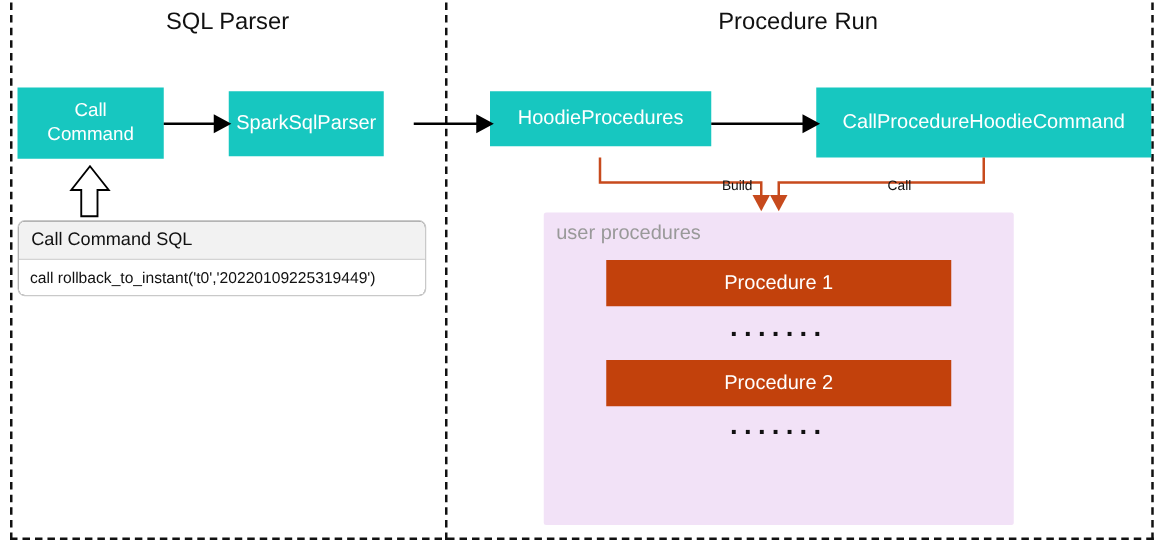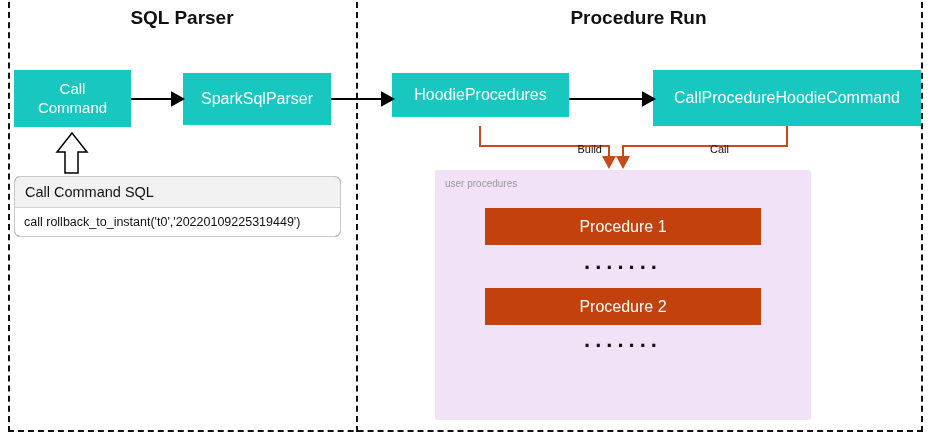--- a/index.html
+++ b/index.html
@@ -7,21 +7,21 @@
     position:relative;
     width:932px;height:443px;
     background:#ffffff;
     font-family:"Liberation Sans", sans-serif;
     overflow:hidden;
   }
   .vline{position:absolute;top:2px;height:430px;width:0;border-left:2px dashed #111;}
   .hline{position:absolute;left:8px;top:430px;width:915px;height:0;border-top:2px dashed #111;}
   .section-title{
     position:absolute;height:24px;
-    font-size:19px;font-weight:700;color:#111;
+    font-size:19px;font-weight:400;color:#111;
     text-align:center;line-height:24px;
   }
   .node{
     position:absolute;background:#17C7C0;color:#ffffff;
     display:flex;align-items:center;justify-content:center;
     text-align:center;font-size:16px;line-height:1.25;
   }
   .node.multiline{white-space:pre-line;font-size:15px;}
   .arrows{position:absolute;left:0;top:0;width:932px;height:443px;pointer-events:none;}
   .edge-label{
@@ -39,21 +39,21 @@
   }
   .sql-row{
     padding:7px 9px;font-size:12.5px;color:#111;background:#ffffff;
   }
   .sql-row + .sql-row{border-top:1px solid #d4d4d4;}
   .user-procedures{
     position:absolute;left:435px;top:170px;width:376px;height:250px;
     background:#F2E2F7;border-radius:2px;
   }
   .user-procedures-label{
-    position:absolute;left:10px;top:8px;font-size:10px;color:#999;
+    position:absolute;left:10px;top:8px;font-size:16px;color:#999;
   }
   .proc-box{
     position:absolute;left:50px;width:276px;height:37px;
     background:#c2410c;color:#ffffff;
     display:flex;align-items:center;justify-content:center;
     font-size:16px;
   }
   .dots-row{
     position:absolute;left:50px;width:276px;height:24px;
     text-align:center;font-size:22px;font-weight:700;color:#111;
@@ -70,21 +70,21 @@
   <div class="vline" style="left:921px"></div>
   <div class="hline"></div>
 
   <div class="section-title" style="left:8px;top:6px;width:348px">SQL Parser</div>
   <div class="section-title" style="left:356px;top:6px;width:565px">Procedure Run</div>
 
   <div class="node multiline" style="left:14px;top:70px;width:117px;height:57px">
     <span>Call
 Command</span>
   </div>
-  <div class="node" style="left:183px;top:73px;width:148px;height:52px">
+  <div class="node" style="left:183px;top:73px;width:124px;height:52px">
     <span>SparkSqlParser</span>
   </div>
   <div class="node" style="left:392px;top:73px;width:177px;height:44px">
     <span>HoodieProcedures</span>
   </div>
   <div class="node" style="left:653px;top:70px;width:268px;height:56px">
     <span>CallProcedureHoodieCommand</span>
   </div>
 
   <svg class="arrows" viewBox="0 0 932 443">

